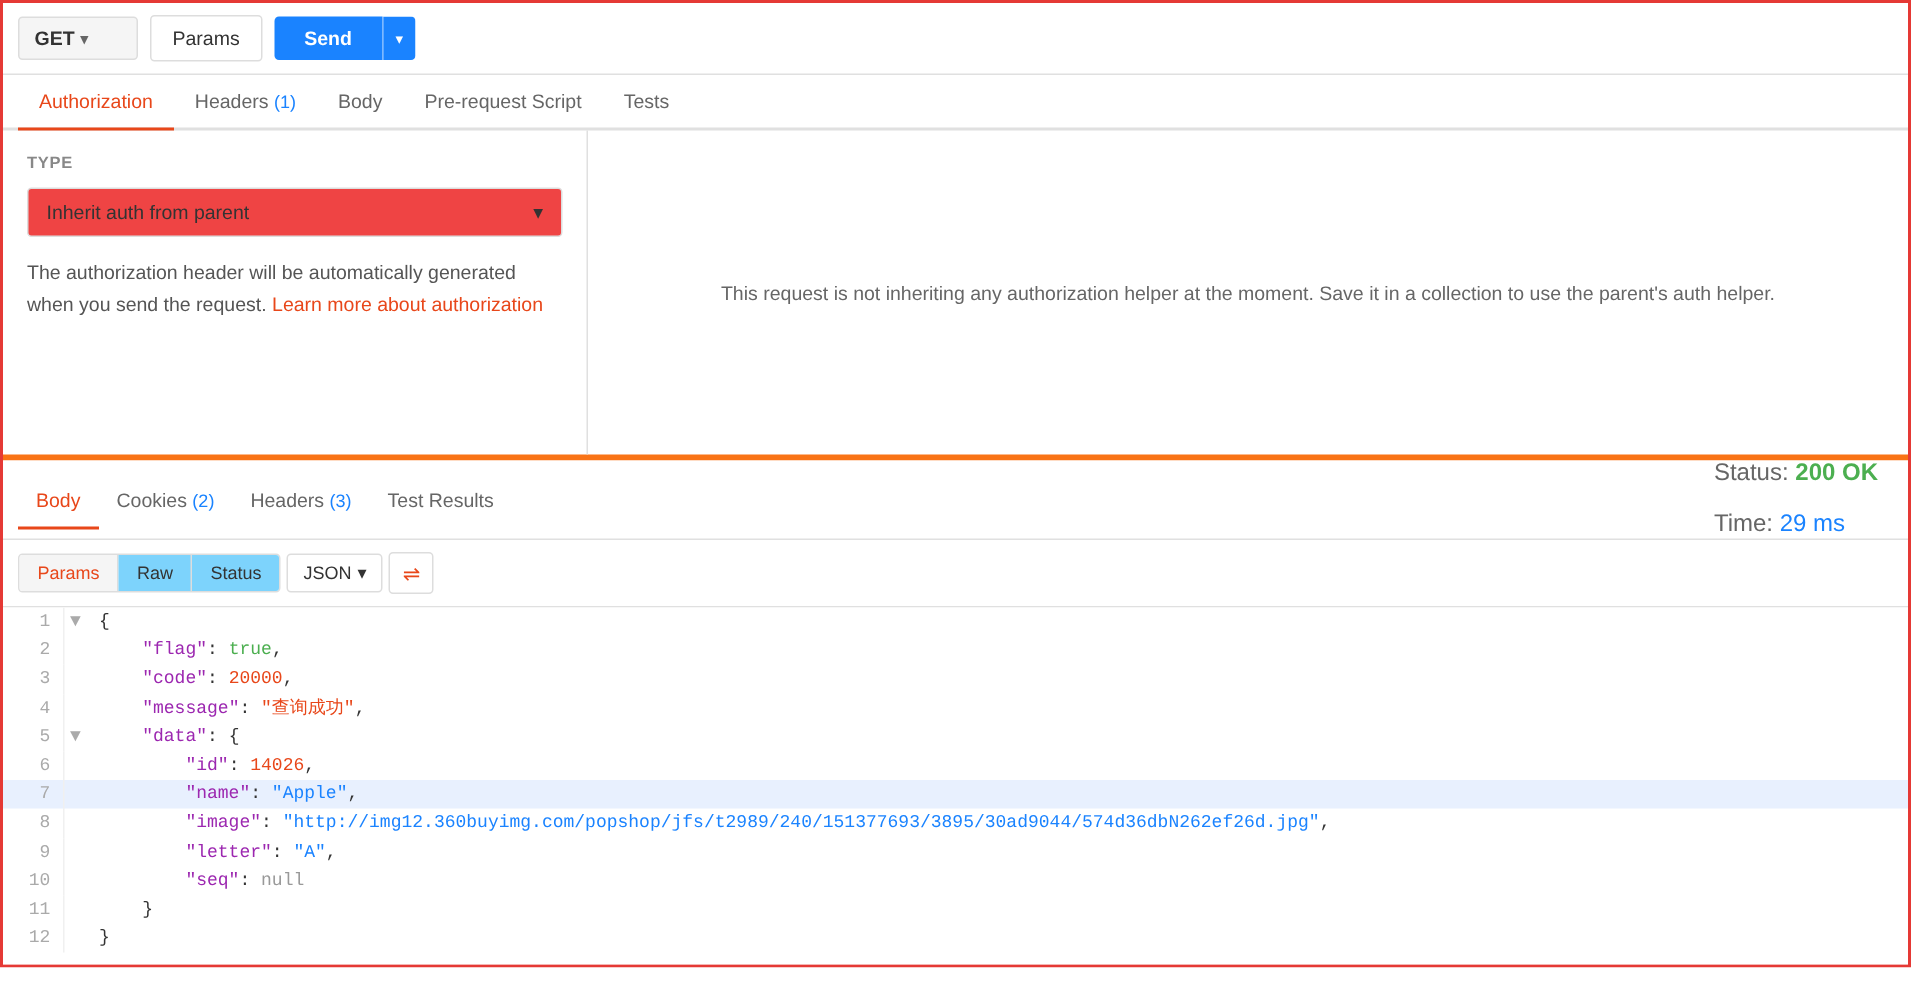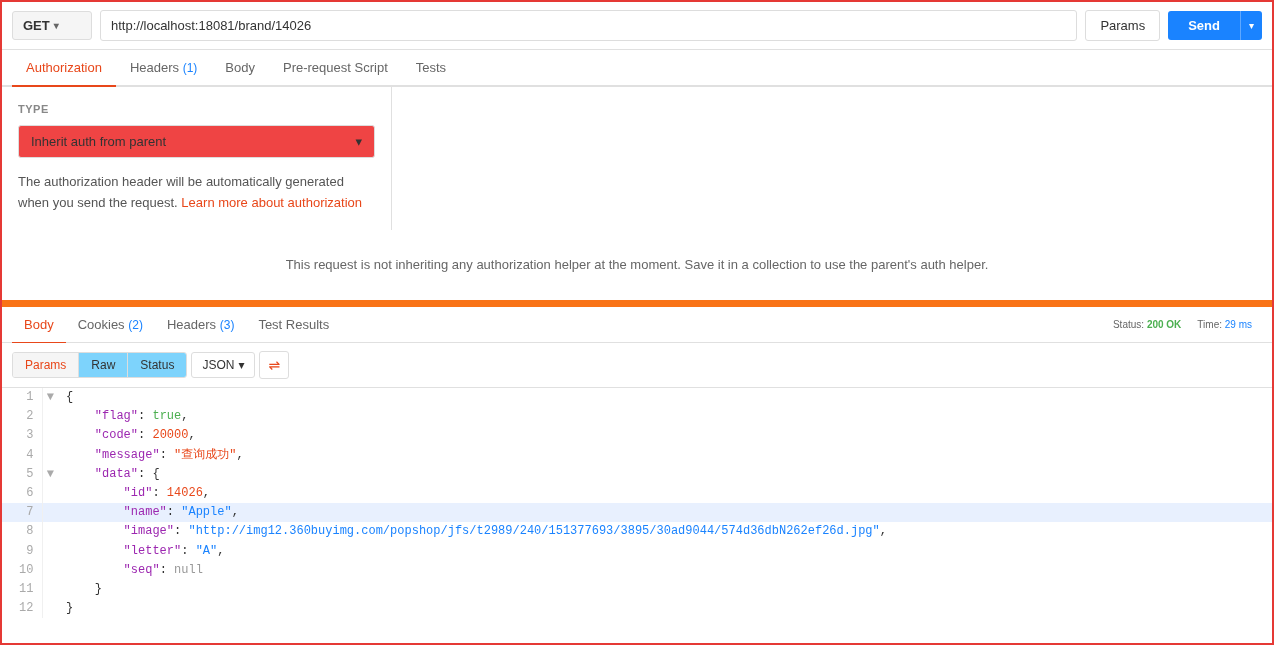--- a/index.html
+++ b/index.html
@@ -99,23 +99,22 @@
       font-weight: 500;
     }
     .tab-item .badge {
       color: #1a83ff;
       font-size: 12px;
     }
 
     
     .auth-panel {
       display: flex;
-      border-bottom: 7px solid #f97316;
+      border-bottom: 4px solid #f97316;
       min-height: 220px;
-      flex-direction: column;
     }
     .auth-left {
       width: 390px;
       min-width: 390px;
       padding: 16px;
       border-right: 1px solid #e0e0e0;
     }
     .auth-right {
       flex: 1;
       padding: 20px;
@@ -163,23 +162,24 @@
       padding: 0 10px;
       background: #fff;
     }
     .response-tab-bar .tab-item {
       padding: 10px 12px;
     }
     .response-status {
       margin-left: auto;
       display: flex;
       gap: 16px;
-      font-size: 10px;
+      font-size: 16px;
       color: #666;
       padding-right: 10px;
+      flex-direction: column;
     }
     .status-ok { color: #4caf50; font-weight: 600; }
     .status-time { color: #1a83ff; font-weight: 400; }
 
     
     .format-bar {
       display: flex;
       align-items: center;
       padding: 8px 10px;
       gap: 4px;
@@ -298,21 +298,20 @@
 </head>
 <body>
 
 <div class="outer-border">
 
   <div class="top-bar">
     <div class="method-select">
       <span>GET</span>
       <span class="chevron">▾</span>
     </div>
-    <input class="url-input" value="http://localhost:18081/brand/14026" style="">
     <button class="params-btn">Params</button>
     <div class="send-btn-group">
       <button class="send-btn">Send</button>
       <button class="send-dropdown">▾</button>
     </div>
   </div>
 
   <div class="tab-bar">
     <div class="tab-item active">
       <span>Authorization</span>

